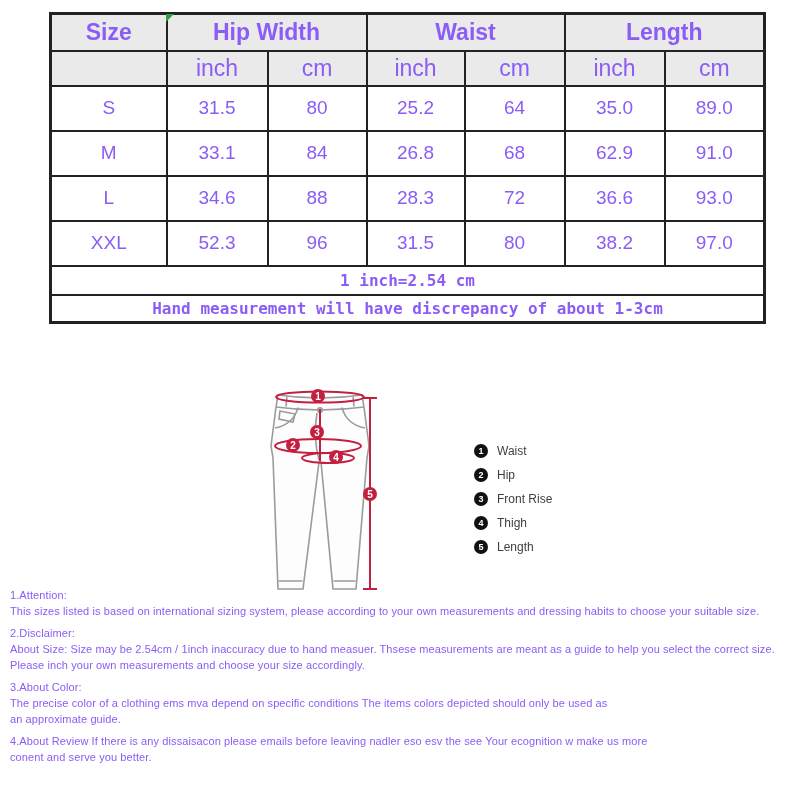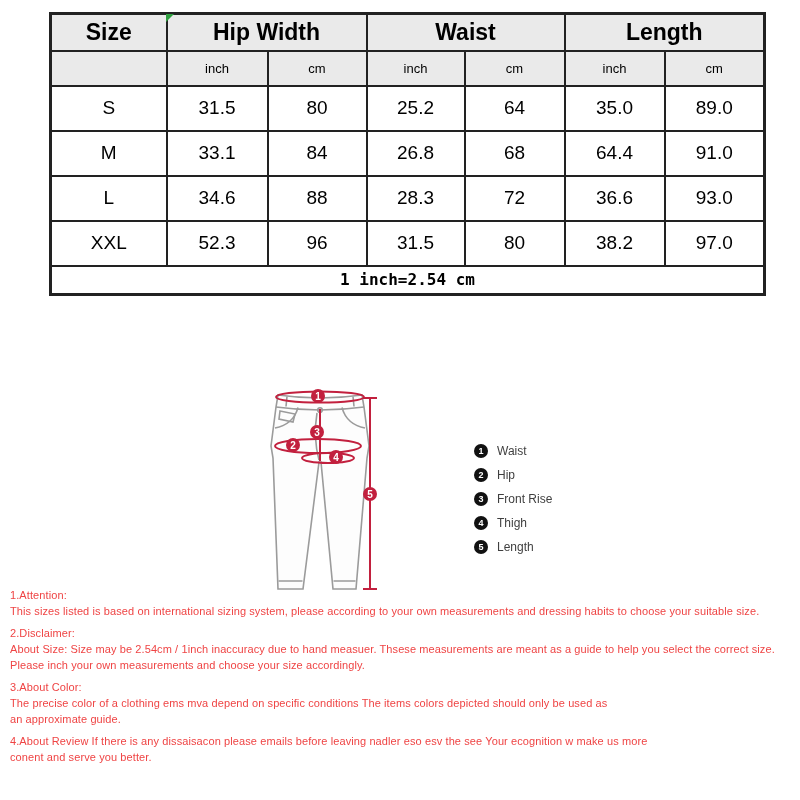--- a/index.html
+++ b/index.html
@@ -26,37 +26,37 @@
     width: 714px;
     border-collapse: collapse;
     table-layout: fixed;
     border: 3px solid var(--border-c);
   }
   .size-table th, .size-table td {
     border: 2px solid var(--border-c);
     text-align: center;
     vertical-align: middle;
     padding: 0;
-    color: #000000;
+    color: #8b5cf6;
     overflow: hidden;
     white-space: nowrap;
   }
   .size-table thead tr.group-row   { height: 37px; }
   .size-table thead tr.units-row   { height: 35px; }
   .size-table tbody tr             { height: 45px; }
   .size-table tfoot tr.conv-row    { height: 29px; }
   .size-table tfoot tr.note-row    { height: 28px; }
   .size-table thead th {
     background: var(--header-bg);
     font-weight: bold;
     font-size: 23px;
   }
   .size-table thead tr.units-row th {
     font-weight: normal;
-    font-size: 13px;
+    font-size: 23px;
   }
   .size-table tbody td { font-size: 19px; background: #fff; }
   .size-table tfoot td {
     background: #fff;
     font-family: "DejaVu Sans Mono", monospace;
     font-weight: bold;
     font-size: 16px;
     letter-spacing: 0px;
   }
   .corner-flag {
@@ -103,21 +103,21 @@
     justify-content: center;
     flex: 0 0 14px;
   }
   .legend-label { font-size: 12px; color: #3f3f3f; }
 
   
   .notes {
     position: absolute;
     left: 10px; top: 587px;
     width: 788px;
-    color: #ef4444;
+    color: #8b5cf6;
   }
   .note { margin-bottom: 6px; }
   .note-line {
     font-size: 11px;
     line-height: 16px;
     white-space: nowrap;
     letter-spacing: 0.1px;
   }
 </style>
 </head>
@@ -163,21 +163,21 @@
           <td>64</td>
           <td>35.0</td>
           <td>89.0</td>
         </tr>
         <tr>
           <td>M</td>
           <td>33.1</td>
           <td>84</td>
           <td>26.8</td>
           <td>68</td>
-          <td>64.4</td>
+          <td>62.9</td>
           <td>91.0</td>
         </tr>
         <tr>
           <td>L</td>
           <td>34.6</td>
           <td>88</td>
           <td>28.3</td>
           <td>72</td>
           <td>36.6</td>
           <td>93.0</td>
@@ -189,20 +189,23 @@
           <td>31.5</td>
           <td>80</td>
           <td>38.2</td>
           <td>97.0</td>
         </tr>
       </tbody>
     <tfoot>
       <tr class="conv-row">
         <td colspan="7">1 inch=2.54 cm</td>
       </tr>
+      <tr class="note-row">
+        <td colspan="7">Hand measurement will have discrepancy of about 1-3cm</td>
+      </tr>
     </tfoot>
   </table>
 
   <svg class="diagram-svg" width="240" height="210" viewBox="0 0 240 210">
 
     <path class="pants-body" d="M38,12 Q80,18 122,12 L124,24 L129,63 L127,75 L116,206 L93,206 L81,79 L79,79 L63,206 L38,206 L33,75 L31,63 L36,24 Z"></path>
 
     <path class="pants-line" d="M36,24 Q80,30 124,24"></path>
 
     <path class="pants-line" d="M47,13.5 L46,23.5 M113,13.5 L114,23.5"></path>

